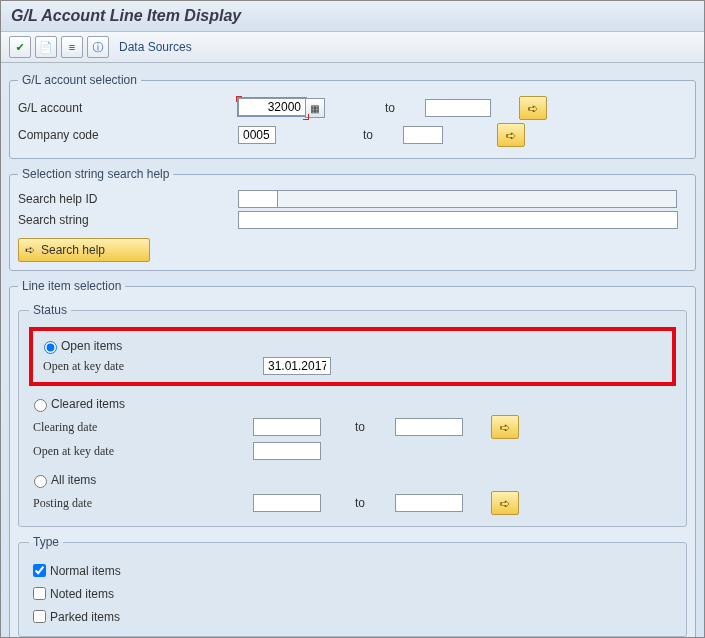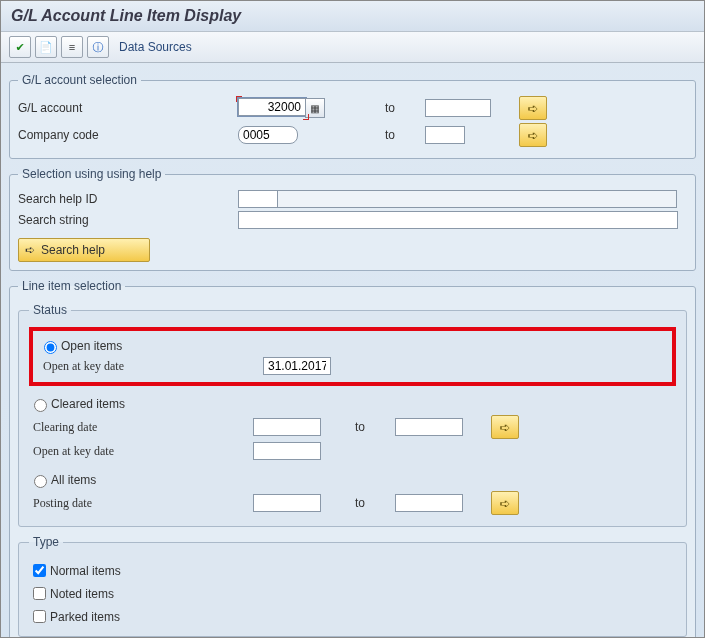--- a/index.html
+++ b/index.html
@@ -95,21 +95,21 @@
   }
   input[type="text"] {
     height: 18px;
     border: 1px solid #8a98a8;
     background: #fff;
     font-family: inherit;
     font-size: 12px;
     padding: 0 4px;
     box-sizing: border-box;
   }
-  .in-s { width: 60px; border-radius: 8px; }
+  .in-s { width: 38px; }
   .in-m { width: 68px; }
   .in-date { width: 68px; text-align: right; font-family: "Courier New", monospace; }
   .in-long { width: 400px; }
   .in-to { width: 66px; }
   .focus-field {
     background: #fff1b3;
     outline: 1px solid #7a92b5;
     text-align: right;
   }
   .val-help {
@@ -219,21 +219,21 @@
       <div class="row">
         <span class="label">Company code</span>
         <input type="text" class="in-s" value="0005" style="">
         <span class="to-label" style="margin-left:87px;">to</span>
         <input type="text" class="in-to" style="width: 40px;">
         <span class="arrow-btn" style="margin-left:54px;">➪</span>
       </div>
     </fieldset>
 
     <fieldset class="group">
-      <legend>Selection using using help</legend>
+      <legend>Selection string search help</legend>
 
       <div class="row">
         <span class="label">Search help ID</span>
         <input type="text" style="width: 40px;">
         <input type="text" class="in-long" style="margin-left: -1px; background: rgb(238, 243, 248);">
       </div>
       <div class="row">
         <span class="label">Search string</span>
         <input type="text" style="width: 440px;">
       </div>

